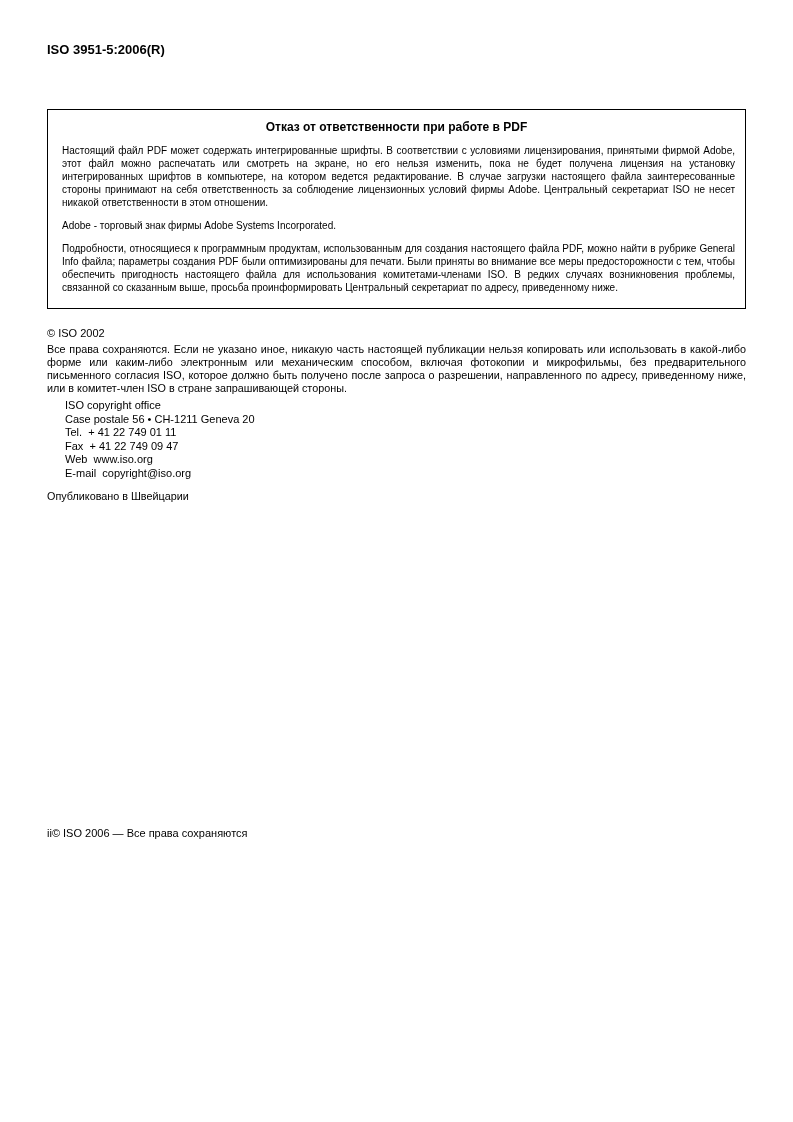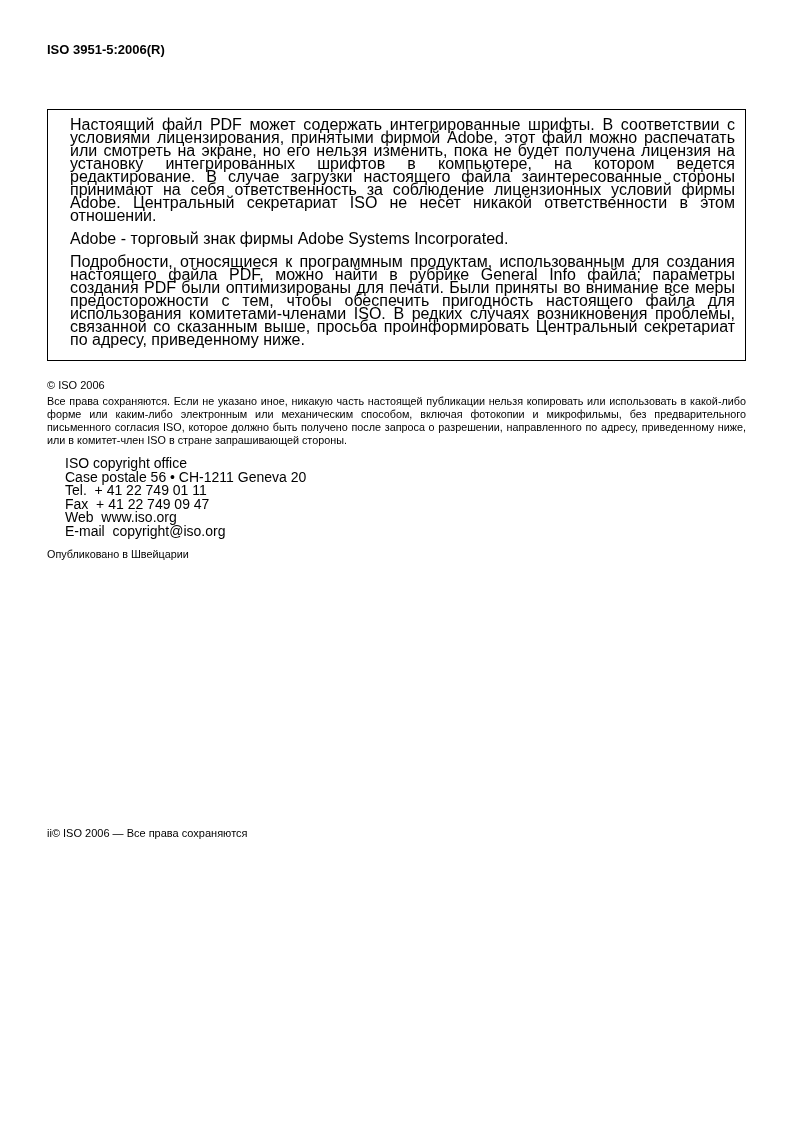--- a/index.html
+++ b/index.html
@@ -30,24 +30,24 @@
     box-sizing: border-box;
     padding: 8px 10px 14px 10px;
   }
   .disclaimer-title {
     text-align: center;
     font-weight: bold;
     font-size: 12px;
     margin: 2px 0 10px 0;
   }
   .disclaimer-box p {
-    font-size: 16px;
+    font-size: 10px;
     line-height: 13px;
     text-align: justify;
-    margin: 0 0 10px 12px;
+    margin: 0 0 10px 4px;
   }
   .disclaimer-box p:last-child {
     margin-bottom: 0;
   }
   .copyright-heading {
     margin-top: 478px;
     display: flex;
     align-items: flex-end;
     gap: 26px;
   }
@@ -65,23 +65,23 @@
     margin-top: 18px;
     font-size: 11px;
   }
   .copyright-body {
     margin-top: 4px;
     font-size: 10.8px;
     line-height: 13px;
     text-align: justify;
   }
   .address-block {
-    margin-top: 10px;
+    margin-top: 4px;
     margin-left: 18px;
-    font-size: 14px;
+    font-size: 11px;
     line-height: 13.5px;
   }
   .address-line {
     white-space: pre-wrap;
   }
   .published-line {
     margin-top: 10px;
     font-size: 10.8px;
   }
   .footer {
@@ -95,27 +95,28 @@
   }
 </style>
 </head>
 <body>
 
 <div class="page">
 
   <div class="doc-header">ISO 3951-5:2006(R)</div>
 
   <div class="disclaimer-box">
+    <div class="disclaimer-title">Отказ от ответственности при работе в PDF</div>
     <p>Настоящий файл PDF может содержать интегрированные шрифты. В соответствии с условиями лицензирования, принятыми фирмой Adobe, этот файл можно распечатать или смотреть на экране, но его нельзя изменить, пока не будет получена лицензия на установку интегрированных шрифтов в компьютере, на котором ведется редактирование. В случае загрузки настоящего файла заинтересованные стороны принимают на себя ответственность за соблюдение лицензионных условий фирмы Adobe. Центральный секретариат ISO не несет никакой ответственности в этом отношении.</p>
     <p>Adobe - торговый знак фирмы Adobe Systems Incorporated.</p>
     <p>Подробности, относящиеся к программным продуктам, использованным для создания настоящего файла PDF, можно найти в рубрике General Info файла; параметры создания PDF были оптимизированы для печати. Были приняты во внимание все меры предосторожности с тем, чтобы обеспечить пригодность настоящего файла для использования комитетами-членами ISO. В редких случаях возникновения проблемы, связанной со сказанным выше, просьба проинформировать Центральный секретариат по адресу, приведенному ниже.</p>
   </div>
 
 
-  <div class="copyright-line">©  ISO 2006</div>
+  <div class="copyright-line">©  ISO 2002</div>
 
   <div class="copyright-body">Все права сохраняются. Если не указано иное, никакую часть настоящей публикации нельзя копировать или использовать в какой-либо форме или каким-либо электронным или механическим способом, включая фотокопии и микрофильмы, без предварительного письменного согласия ISO, которое должно быть получено после запроса о разрешении, направленного по адресу, приведенному ниже, или в комитет-член ISO в стране запрашивающей стороны.</div>
 
   <div class="address-block">
     <div class="address-line">ISO copyright office</div>
     <div class="address-line">Case postale 56 • CH-1211 Geneva 20</div>
     <div class="address-line">Tel.  + 41 22 749 01 11</div>
     <div class="address-line">Fax  + 41 22 749 09 47</div>
     <div class="address-line">Web  www.iso.org</div>
     <div class="address-line">E-mail  copyright@iso.org</div>

